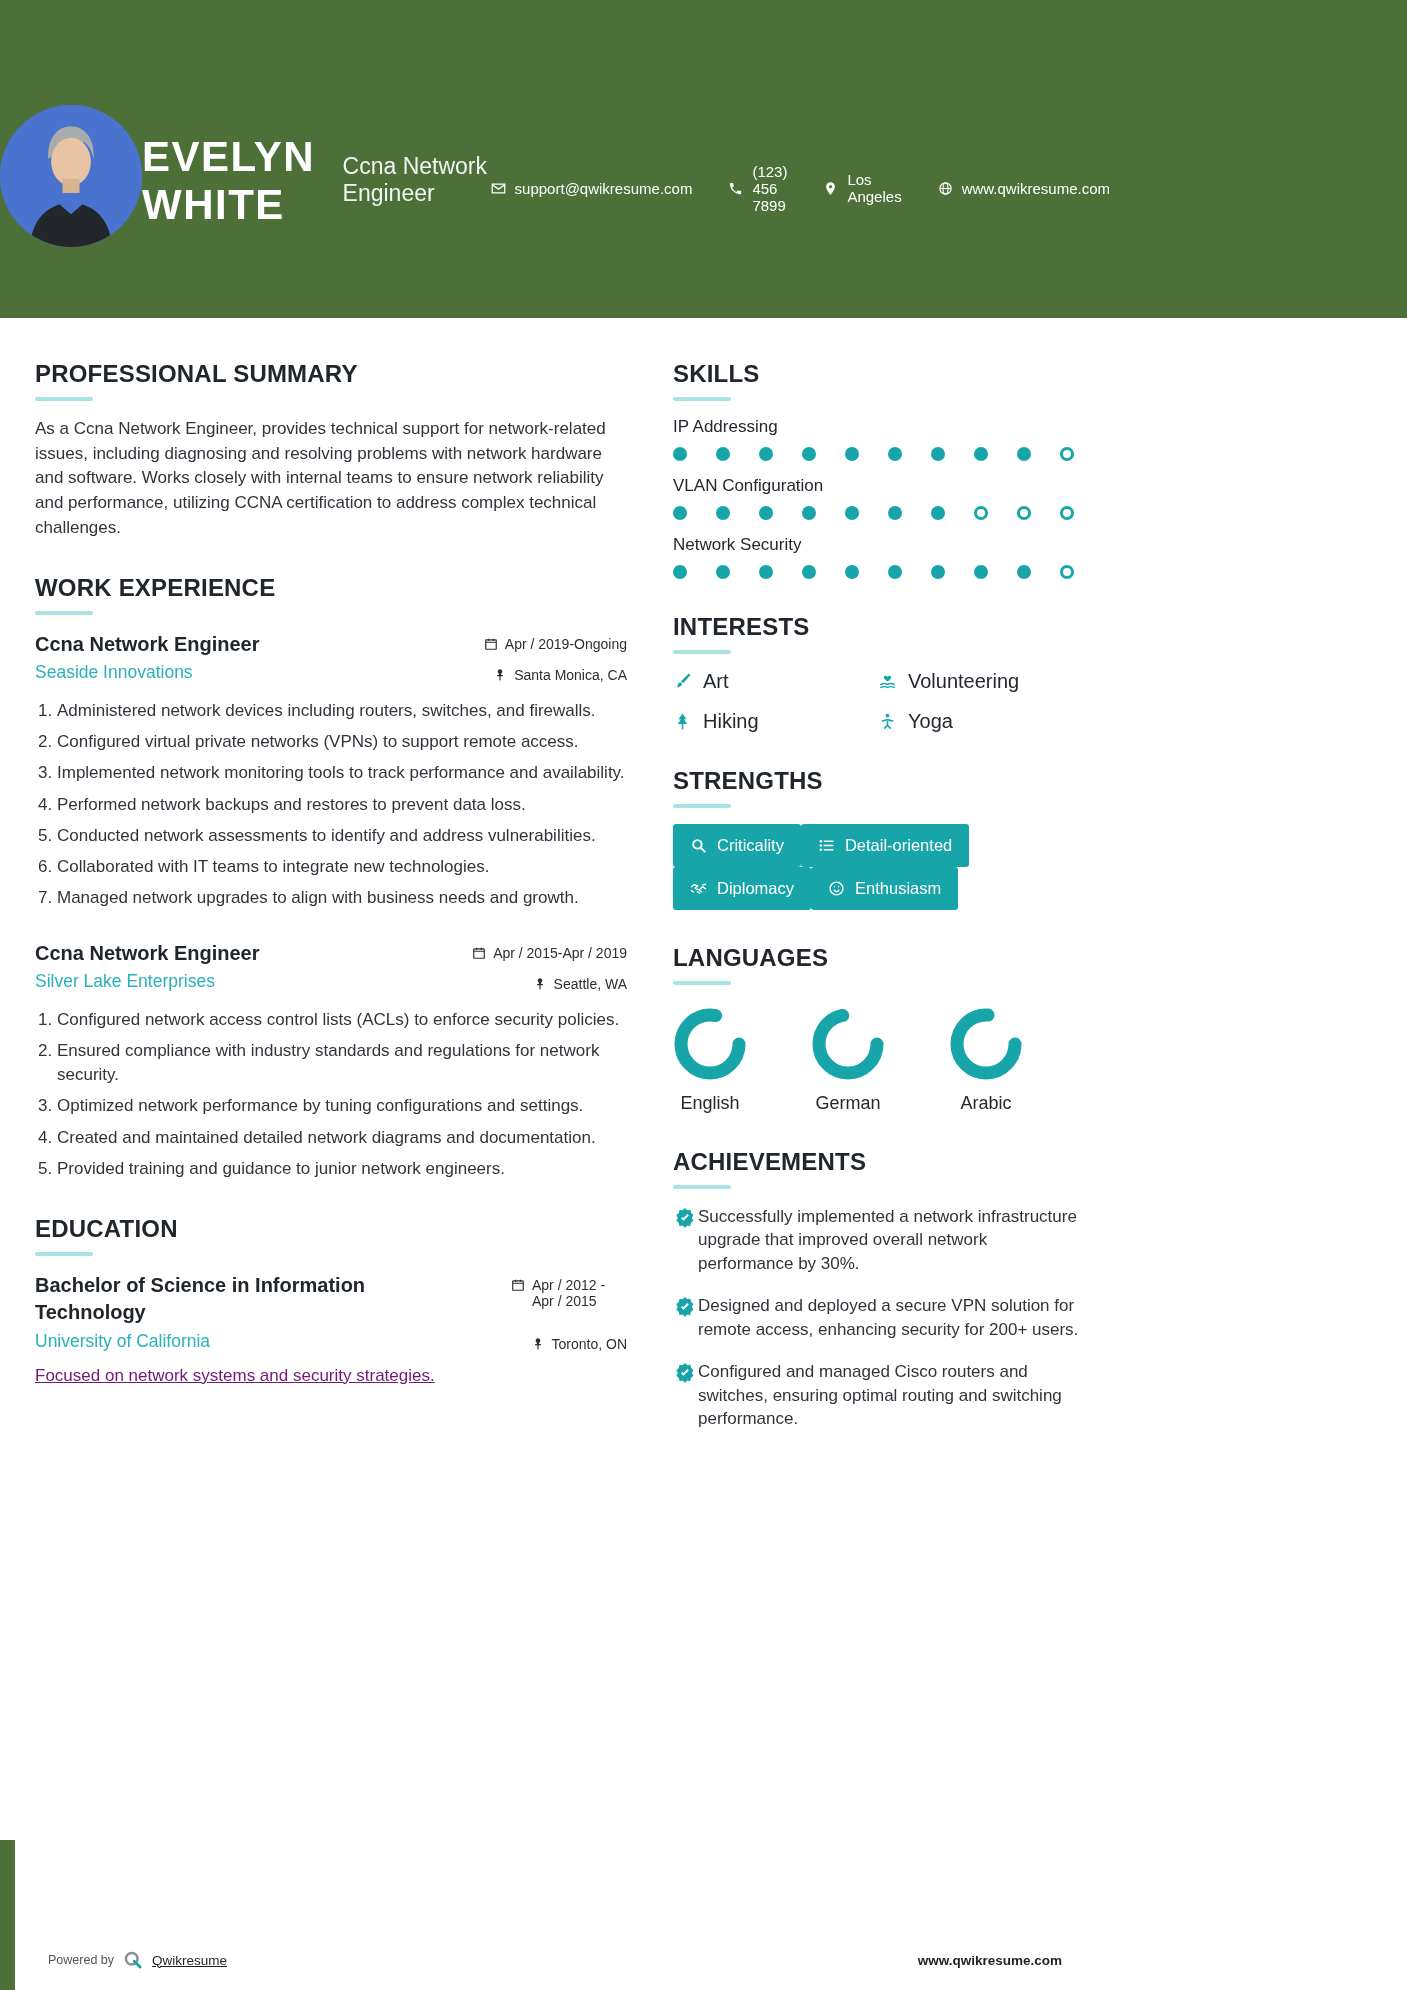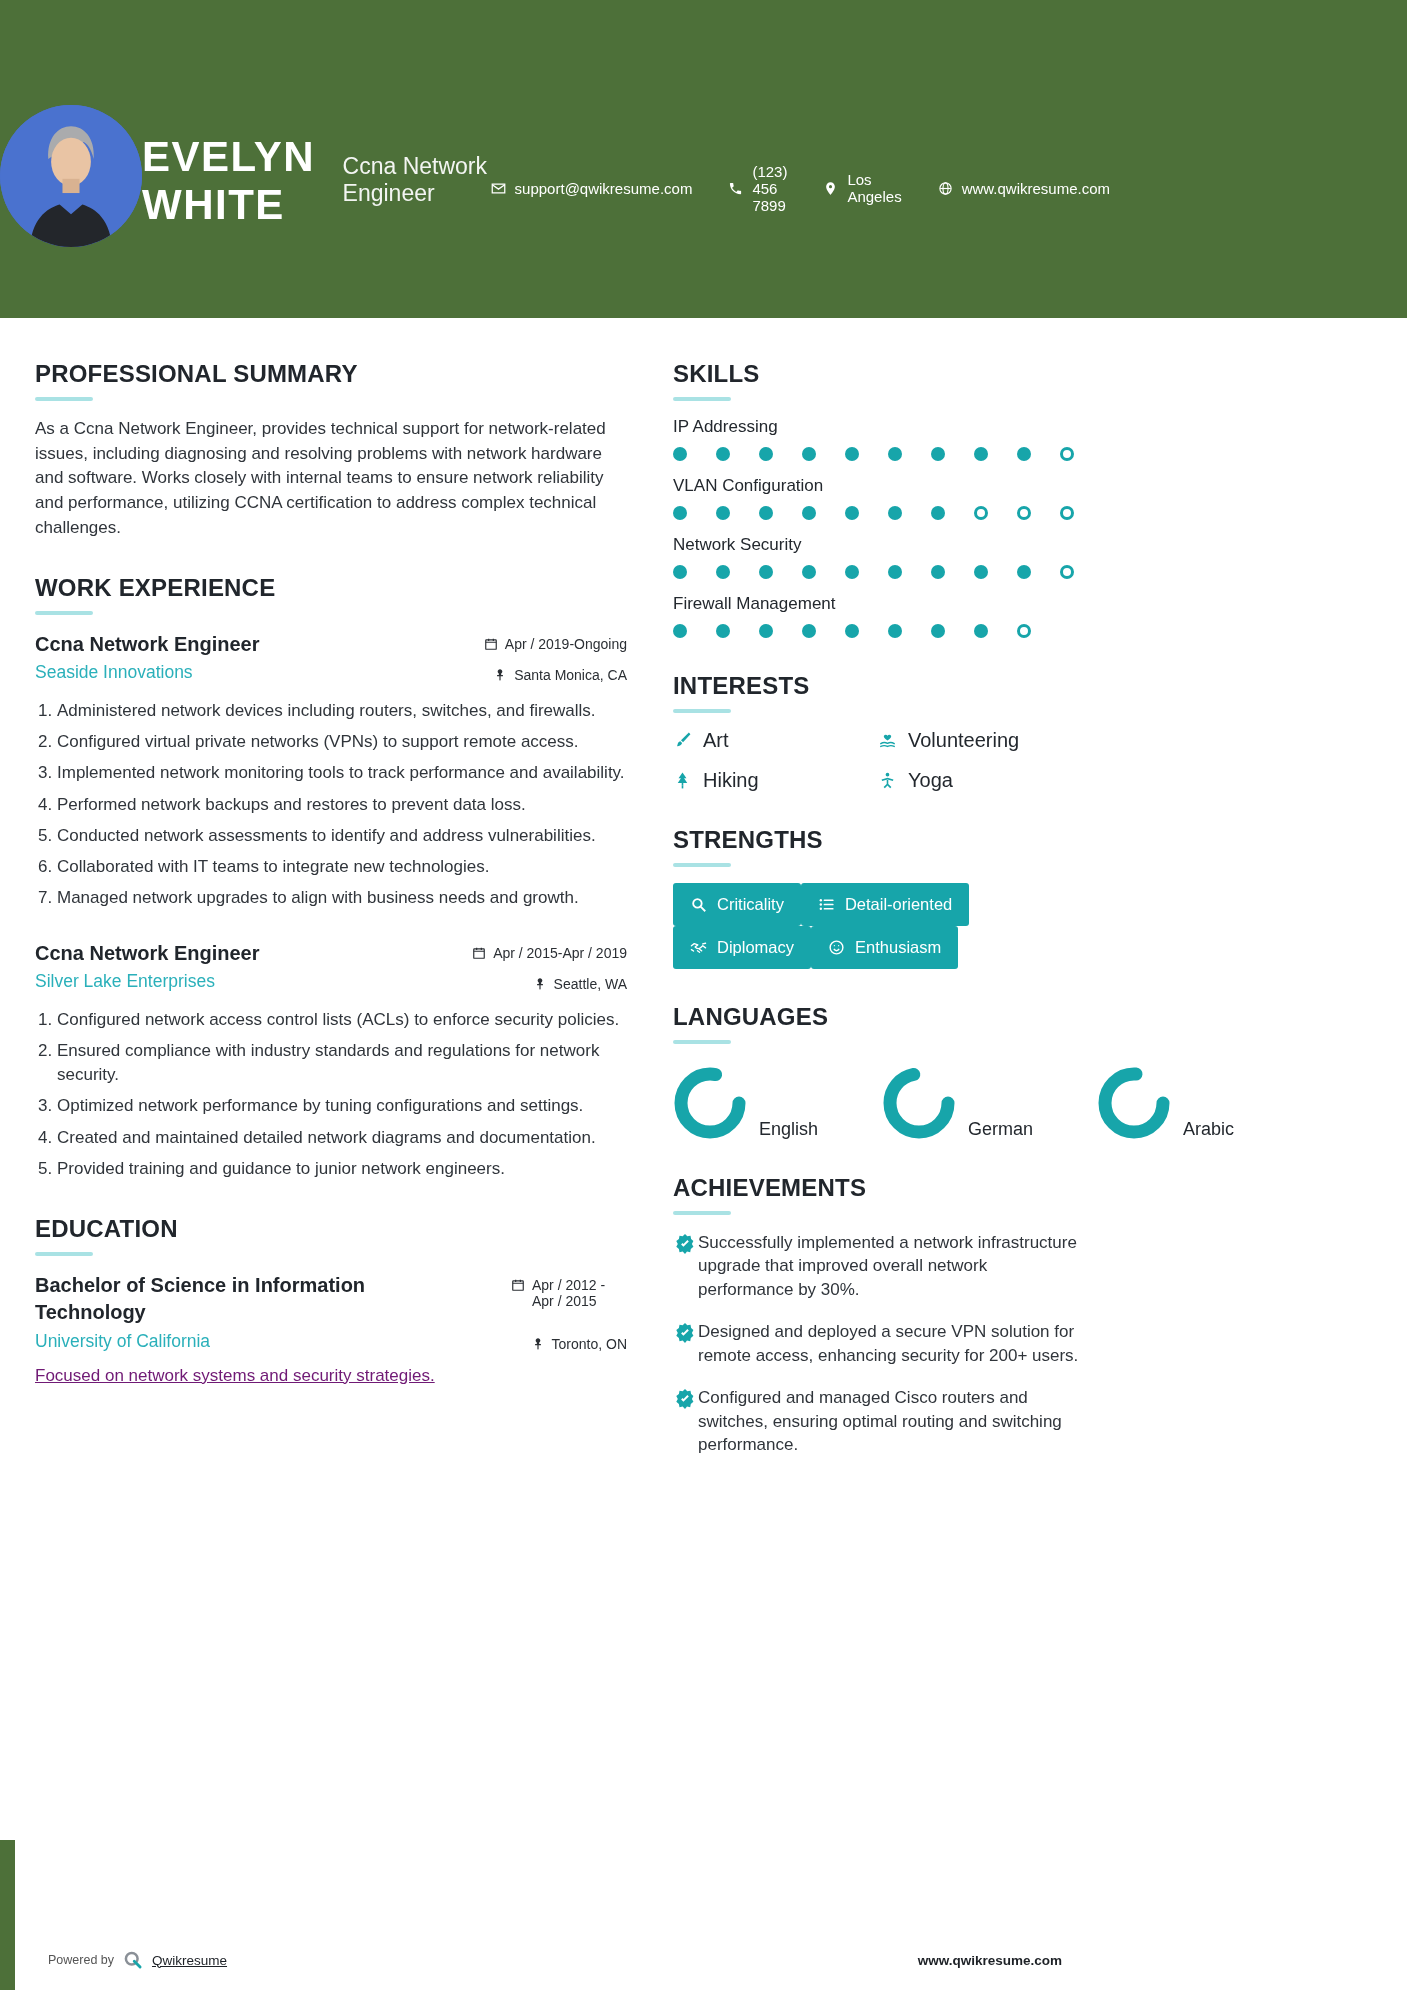--- a/index.html
+++ b/index.html
@@ -62,21 +62,21 @@
   .int-item{display:flex;align-items:center;gap:11px;font-size:20px;color:#23282e;}
   .int-item .iic svg{width:19px;height:19px;display:block;color:var(--accent,#17a5aa);}
 
   
   .str-wrap{display:flex;flex-wrap:wrap;}
   .str-btn{display:inline-flex;align-items:center;gap:10px;background:var(--accent,#17a5aa);color:#fff;font-size:16.5px;padding:12px 17px;border-radius:3px;}
   .str-btn svg{width:17px;height:17px;display:block;}
 
   
   .lang-row{display:flex;gap:64px;margin-top:22px;}
-  .lang{display:flex;align-items:flex-end;gap:12px;font-size:18px;color:#23282e;}
+  .lang{display:flex;flex-direction:column;align-items:center;gap:12px;font-size:18px;color:#23282e;}
   .ring-arc{stroke:var(--accent,#17a5aa);}
 
   
   .ach-item{display:flex;gap:1px;margin-bottom:19px;font-size:17px;line-height:1.38;color:#30353b;}
   .ach-item .aic{flex:0 0 auto;padding-top:1px;}
   .ach-item .aic svg{width:24px;height:24px;display:block;color:var(--accent,#17a5aa);}
 
   
   .footer{position:absolute;left:48px;bottom:20px;width:1014px;display:flex;justify-content:space-between;align-items:center;}
   .powered{display:flex;align-items:center;gap:9px;}
@@ -298,34 +298,20 @@
                 <span class="dot"></span>
                 <span class="dot"></span>
                 <span class="dot"></span>
                 <span class="dot"></span>
                 <span class="dot"></span>
                 <span class="dot"></span>
                 <span class="dot"></span>
                 <span class="dot hollow"></span>
               </div>
             </div>
-            <div class="skill">
-              <div class="skill-name">Firewall Management</div>
-              <div class="dots">
-                <span class="dot"></span>
-                <span class="dot"></span>
-                <span class="dot"></span>
-                <span class="dot"></span>
-                <span class="dot"></span>
-                <span class="dot"></span>
-                <span class="dot"></span>
-                <span class="dot"></span>
-                <span class="dot hollow"></span>
-              </div>
-            </div>
           </div>
       </section>
 
       <section class="sec">
         <h2 class="sec-h">INTERESTS</h2>
         <div class="interests-grid">
             <div class="int-item">
               <span class="iic">
                 <svg viewBox="0 0 24 24" fill="currentColor">
                   <path d="M20 2l2 2-9.3 10.3-2.6-2.6L20 2zM9.2 13l2.3 2.3c-.6 2.6-2.7 3.9-6.5 3.9 1.1-1.5.6-3.1 1.7-4.6.6-.9 1.5-1.4 2.5-1.6z"></path>

